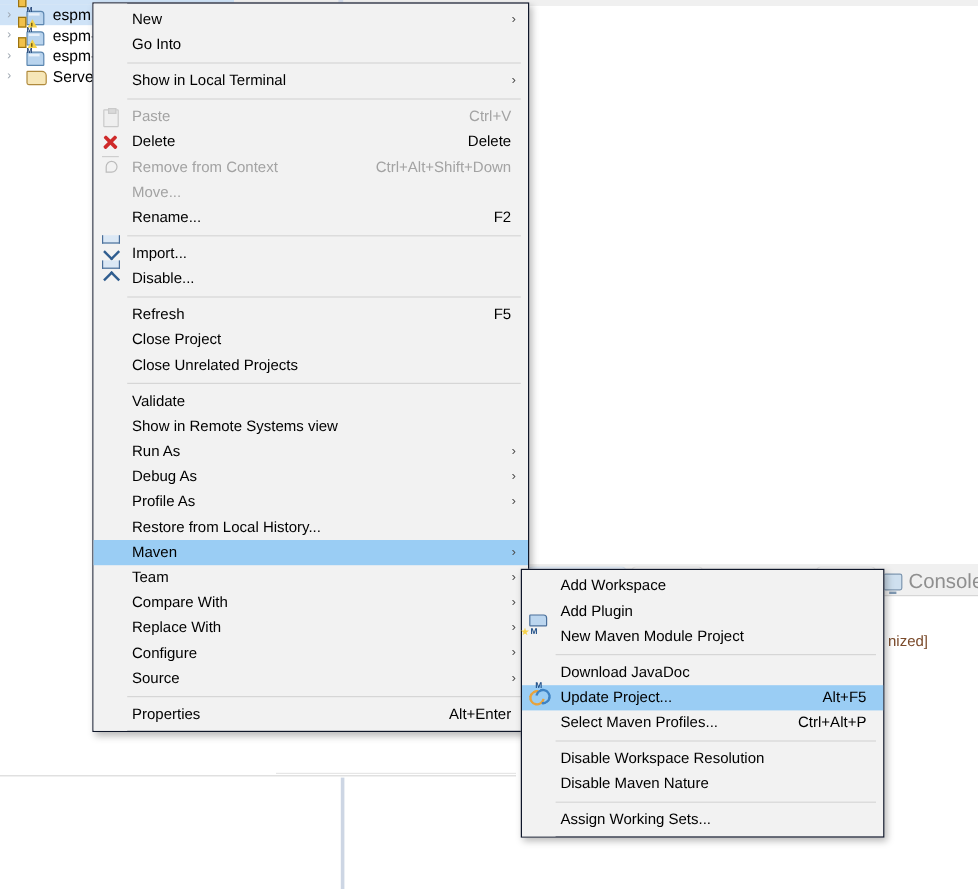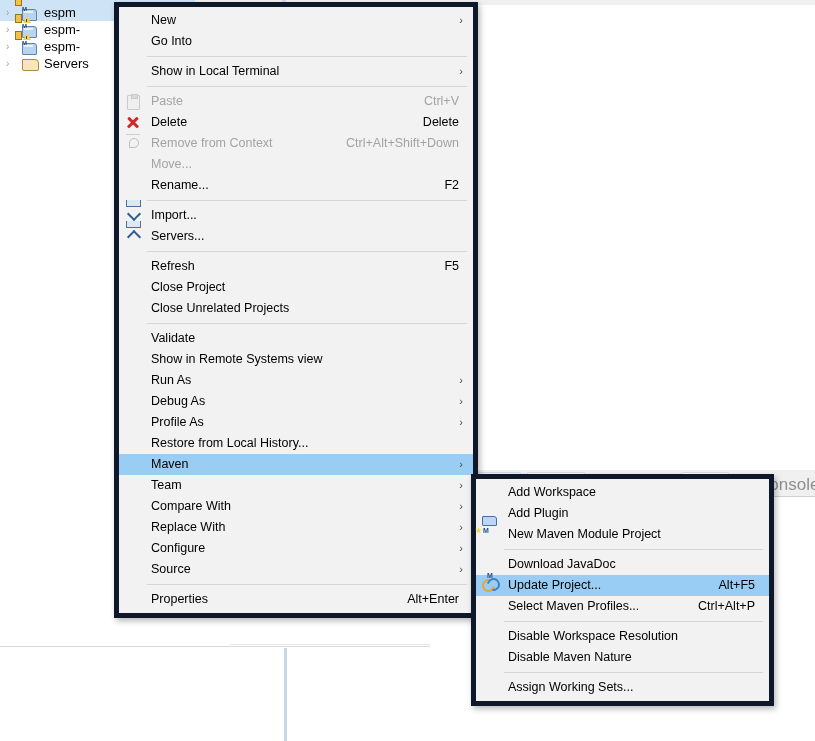--- a/index.html
+++ b/index.html
@@ -53,23 +53,23 @@
   .mini-m{font-size:8px;font-weight:bold;color:#9a7312;line-height:12px;}
   .mini-sq{width:11px;height:9px;border:1px solid #b08a3c;background:#f7e7b8;margin-top:2px;}
   .console-tab{position:absolute;left:306px;top:5px;height:18px;white-space:nowrap;color:#8f8f8f;font-size:17px;}
   .console-ic{display:inline-block;vertical-align:-2px;width:14px;height:12px;border:1.6px solid #7d96b0;border-radius:2px;background:#cfe0ef;margin-right:5px;position:relative;}
   .console-ic:after{content:"";position:absolute;left:4px;bottom:-4px;width:6px;height:2px;background:#7d96b0;}
   .console-body{position:absolute;left:0;top:27px;width:385px;bottom:0;background:#fff;}
   .console-text{position:absolute;left:310px;top:30px;color:#7a4a2a;font-size:12.5px;white-space:nowrap;}
 
   
   .menu{
-    position:absolute;background:#f2f2f2;border:5px solid #0f172a;
+    position:absolute;background:#f2f2f2;border:1px solid #0f172a;
     box-shadow:2px 3px 6px rgba(0,0,0,.28);
-    padding:3px 0;box-sizing:border-box;margin-left:37px;
+    padding:3px 0;box-sizing:border-box;
   }
   .menu .gutter{position:absolute;left:0;top:0;bottom:0;width:28px;background:#f2f2f2;}
   .mi{position:relative;height:21px;line-height:21px;display:block;white-space:nowrap;}
   .mi.highlight{background:#9acdf4;}
   .mi .label{position:absolute;left:32px;top:0;font-size:12.5px;color:#000;}
   .mi.disabled .label{color:#a3a3a3;}
   .mi .accel{position:absolute;right:14px;top:0;font-size:12.5px;color:#000;}
   .mi.disabled .accel{color:#a3a3a3;}
   .mi .arrow{position:absolute;right:10px;top:0;font-size:11px;color:#4a4a4a;line-height:21px;}
   .mi .micon{position:absolute;left:6px;top:3px;width:16px;height:15px;}
@@ -202,21 +202,21 @@
       <span class="label">Rename...</span>
       <span class="accel">F2</span>
     </div>
     <div class="sep"></div>
     <div class="mi">
       <span class="micon"><span class="ic-imp"><span class="ar"></span><span class="tray"></span></span></span>
       <span class="label">Import...</span>
     </div>
     <div class="mi">
       <span class="micon"><span class="ic-exp"><span class="ar"></span><span class="tray"></span></span></span>
-      <span class="label">Servers...</span>
+      <span class="label">Disable...</span>
     </div>
     <div class="sep"></div>
     <div class="mi">
       <span class="label">Refresh</span>
       <span class="accel">F5</span>
     </div>
     <div class="mi">
       <span class="label">Close Project</span>
     </div>
     <div class="mi">

